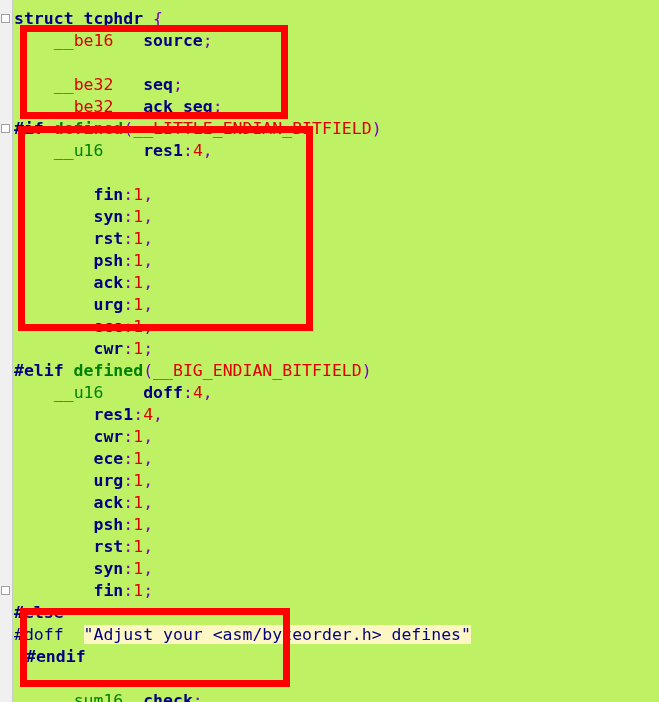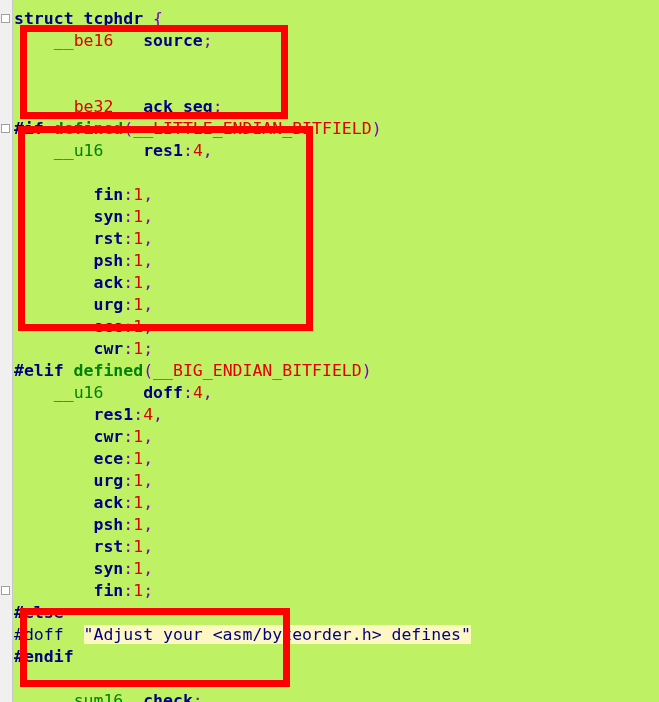--- a/index.html
+++ b/index.html
@@ -86,20 +86,21 @@
 
   <div id="gutter">
       <div class="fold-marker" style="top: 14px;"></div>
       <div class="fold-marker" style="top: 124px;"></div>
       <div class="fold-marker" style="top: 586px;"></div>
     </div>
 
   <div id="code">
       <div class="line" style="top: 8px;"><span class="t-kw">struct</span><span class="t-plain"> </span><span class="t-typename">tcphdr</span><span class="t-plain"> </span><span class="t-brace">{</span></div>
       <div class="line" style="top: 30px;"><span class="t-plain">    </span><span class="t-type-u">__</span><span class="t-type">be16</span><span class="t-plain">   </span><span class="t-ident">source</span><span class="t-punc">;</span></div>
+      <div class="line" style="top: 74px;"><span class="t-plain">    </span><span class="t-type-u">__</span><span class="t-type">be32</span><span class="t-plain">   </span><span class="t-ident">seq</span><span class="t-punc">;</span></div>
       <div class="line" style="top: 96px;"><span class="t-plain">    </span><span class="t-type-u">__</span><span class="t-type">be32</span><span class="t-plain">   </span><span class="t-ident">ack_seq</span><span class="t-punc">;</span></div>
       <div class="line" style="top: 118px;"><span class="t-kw">#if</span><span class="t-plain"> </span><span class="t-func">defined</span><span class="t-punc">(</span><span class="t-macro">__LITTLE_ENDIAN_BITFIELD</span><span class="t-punc">)</span></div>
       <div class="line" style="top: 140px;"><span class="t-plain">    </span><span class="t-sum-u">__</span><span class="t-sum">u16</span><span class="t-plain">    </span><span class="t-ident">res1</span><span class="t-punc">:</span><span class="t-num">4</span><span class="t-punc">,</span></div>
       <div class="line" style="top: 184px;"><span class="t-plain">        </span><span class="t-ident">fin</span><span class="t-punc">:</span><span class="t-num">1</span><span class="t-punc">,</span></div>
       <div class="line" style="top: 206px;"><span class="t-plain">        </span><span class="t-ident">syn</span><span class="t-punc">:</span><span class="t-num">1</span><span class="t-punc">,</span></div>
       <div class="line" style="top: 228px;"><span class="t-plain">        </span><span class="t-ident">rst</span><span class="t-punc">:</span><span class="t-num">1</span><span class="t-punc">,</span></div>
       <div class="line" style="top: 250px;"><span class="t-plain">        </span><span class="t-ident">psh</span><span class="t-punc">:</span><span class="t-num">1</span><span class="t-punc">,</span></div>
       <div class="line" style="top: 272px;"><span class="t-plain">        </span><span class="t-ident">ack</span><span class="t-punc">:</span><span class="t-num">1</span><span class="t-punc">,</span></div>
       <div class="line" style="top: 294px;"><span class="t-plain">        </span><span class="t-ident">urg</span><span class="t-punc">:</span><span class="t-num">1</span><span class="t-punc">,</span></div>
       <div class="line" style="top: 316px;"><span class="t-plain">        </span><span class="t-ident">ece</span><span class="t-punc">:</span><span class="t-num">1</span><span class="t-punc">,</span></div>
@@ -110,21 +111,21 @@
       <div class="line" style="top: 426px;"><span class="t-plain">        </span><span class="t-ident">cwr</span><span class="t-punc">:</span><span class="t-num">1</span><span class="t-punc">,</span></div>
       <div class="line" style="top: 448px;"><span class="t-plain">        </span><span class="t-ident">ece</span><span class="t-punc">:</span><span class="t-num">1</span><span class="t-punc">,</span></div>
       <div class="line" style="top: 470px;"><span class="t-plain">        </span><span class="t-ident">urg</span><span class="t-punc">:</span><span class="t-num">1</span><span class="t-punc">,</span></div>
       <div class="line" style="top: 492px;"><span class="t-plain">        </span><span class="t-ident">ack</span><span class="t-punc">:</span><span class="t-num">1</span><span class="t-punc">,</span></div>
       <div class="line" style="top: 514px;"><span class="t-plain">        </span><span class="t-ident">psh</span><span class="t-punc">:</span><span class="t-num">1</span><span class="t-punc">,</span></div>
       <div class="line" style="top: 536px;"><span class="t-plain">        </span><span class="t-ident">rst</span><span class="t-punc">:</span><span class="t-num">1</span><span class="t-punc">,</span></div>
       <div class="line" style="top: 558px;"><span class="t-plain">        </span><span class="t-ident">syn</span><span class="t-punc">:</span><span class="t-num">1</span><span class="t-punc">,</span></div>
       <div class="line" style="top: 580px;"><span class="t-plain">        </span><span class="t-ident">fin</span><span class="t-punc">:</span><span class="t-num">1</span><span class="t-punc">;</span></div>
       <div class="line" style="top: 602px;"><span class="t-kw">#else</span></div>
       <div class="line" style="top: 624px;"><span class="t-pp">#doff</span><span class="t-plain">  </span><span class="t-str">"Adjust your &lt;asm/byteorder.h&gt; defines"</span></div>
-      <div class="line" style="top: 646px;"><span class="t-kw">#endif</span></div>
+      <div class="line" style="top: 646px; margin-left: 12px;"><span class="t-kw">#endif</span></div>
       <div class="line" style="top: 690px;"><span class="t-plain">    </span><span class="t-sum-u">__</span><span class="t-sum">sum16</span><span class="t-plain">  </span><span class="t-ident">check</span><span class="t-punc">;</span></div>
     </div>
 
   <div id="annot-layer">
       <div class="annot-box" style="left: 20px; top: 25px; width: 268px; height: 94px; border-color: rgb(255, 0, 0);"></div>
       <div class="annot-box" style="left: 18px; top: 126px; width: 295px; height: 205px; border-color: rgb(255, 0, 0);"></div>
       <div class="annot-box" style="left: 20px; top: 608px; width: 270px; height: 79px; border-color: rgb(255, 0, 0);"></div>
     </div>
 
 </div>

